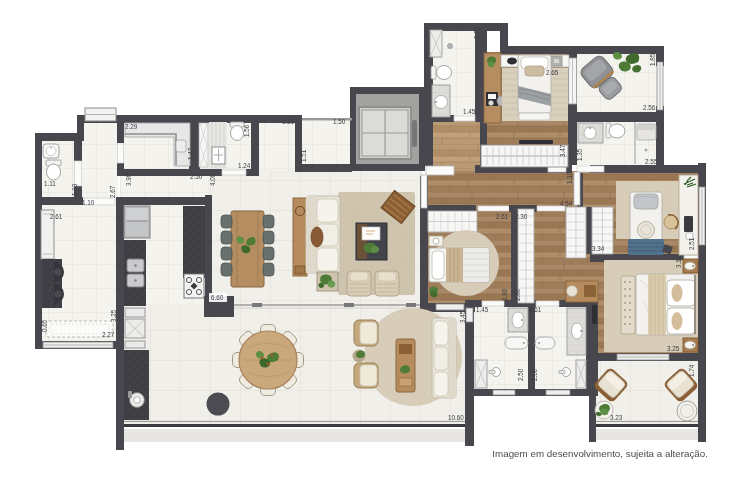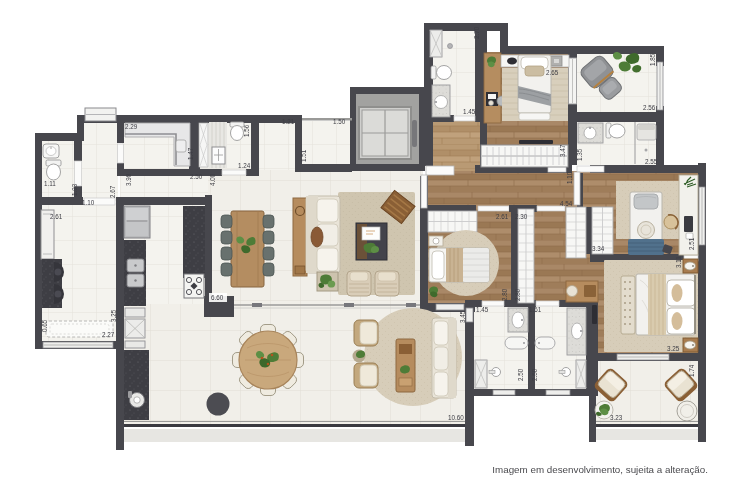--- a/index.html
+++ b/index.html
@@ -1,17 +1,17 @@
 <!DOCTYPE html>
 <html><head><meta charset="utf-8"><style>
 html,body{margin:0;padding:0}
 body{width:750px;height:480px;background:#ffffff;font-family:"Liberation Sans",sans-serif;position:relative;overflow:hidden}
 svg{display:block}
 .dim{font-size:6.3px;fill:#3d3d44;font-family:"Liberation Sans",sans-serif}
-#disc{position:absolute;left:0;top:464px;width:708px;text-align:right;font-size:9.8px;color:#4a4a4e}
+#disc{position:absolute;left:0;top:448px;width:708px;text-align:right;font-size:9.8px;color:#4a4a4e}
 </style></head><body>
 <svg width="750" height="480" viewBox="0 0 750 480">
 <defs>
 <pattern id="tileW" width="24" height="24" patternUnits="userSpaceOnUse">
   <rect width="24" height="24" fill="#f4f3ee"></rect>
   <path d="M0 0H24M0 0V24" stroke="#e4e2da" stroke-width="1" fill="none"></path>
 </pattern>
 <pattern id="tileC" width="30" height="30" patternUnits="userSpaceOnUse">
   <rect width="30" height="30" fill="#f1efe9"></rect>
   <path d="M0 0H30M0 0V30" stroke="#e1ded5" stroke-width="1" fill="none"></path>

